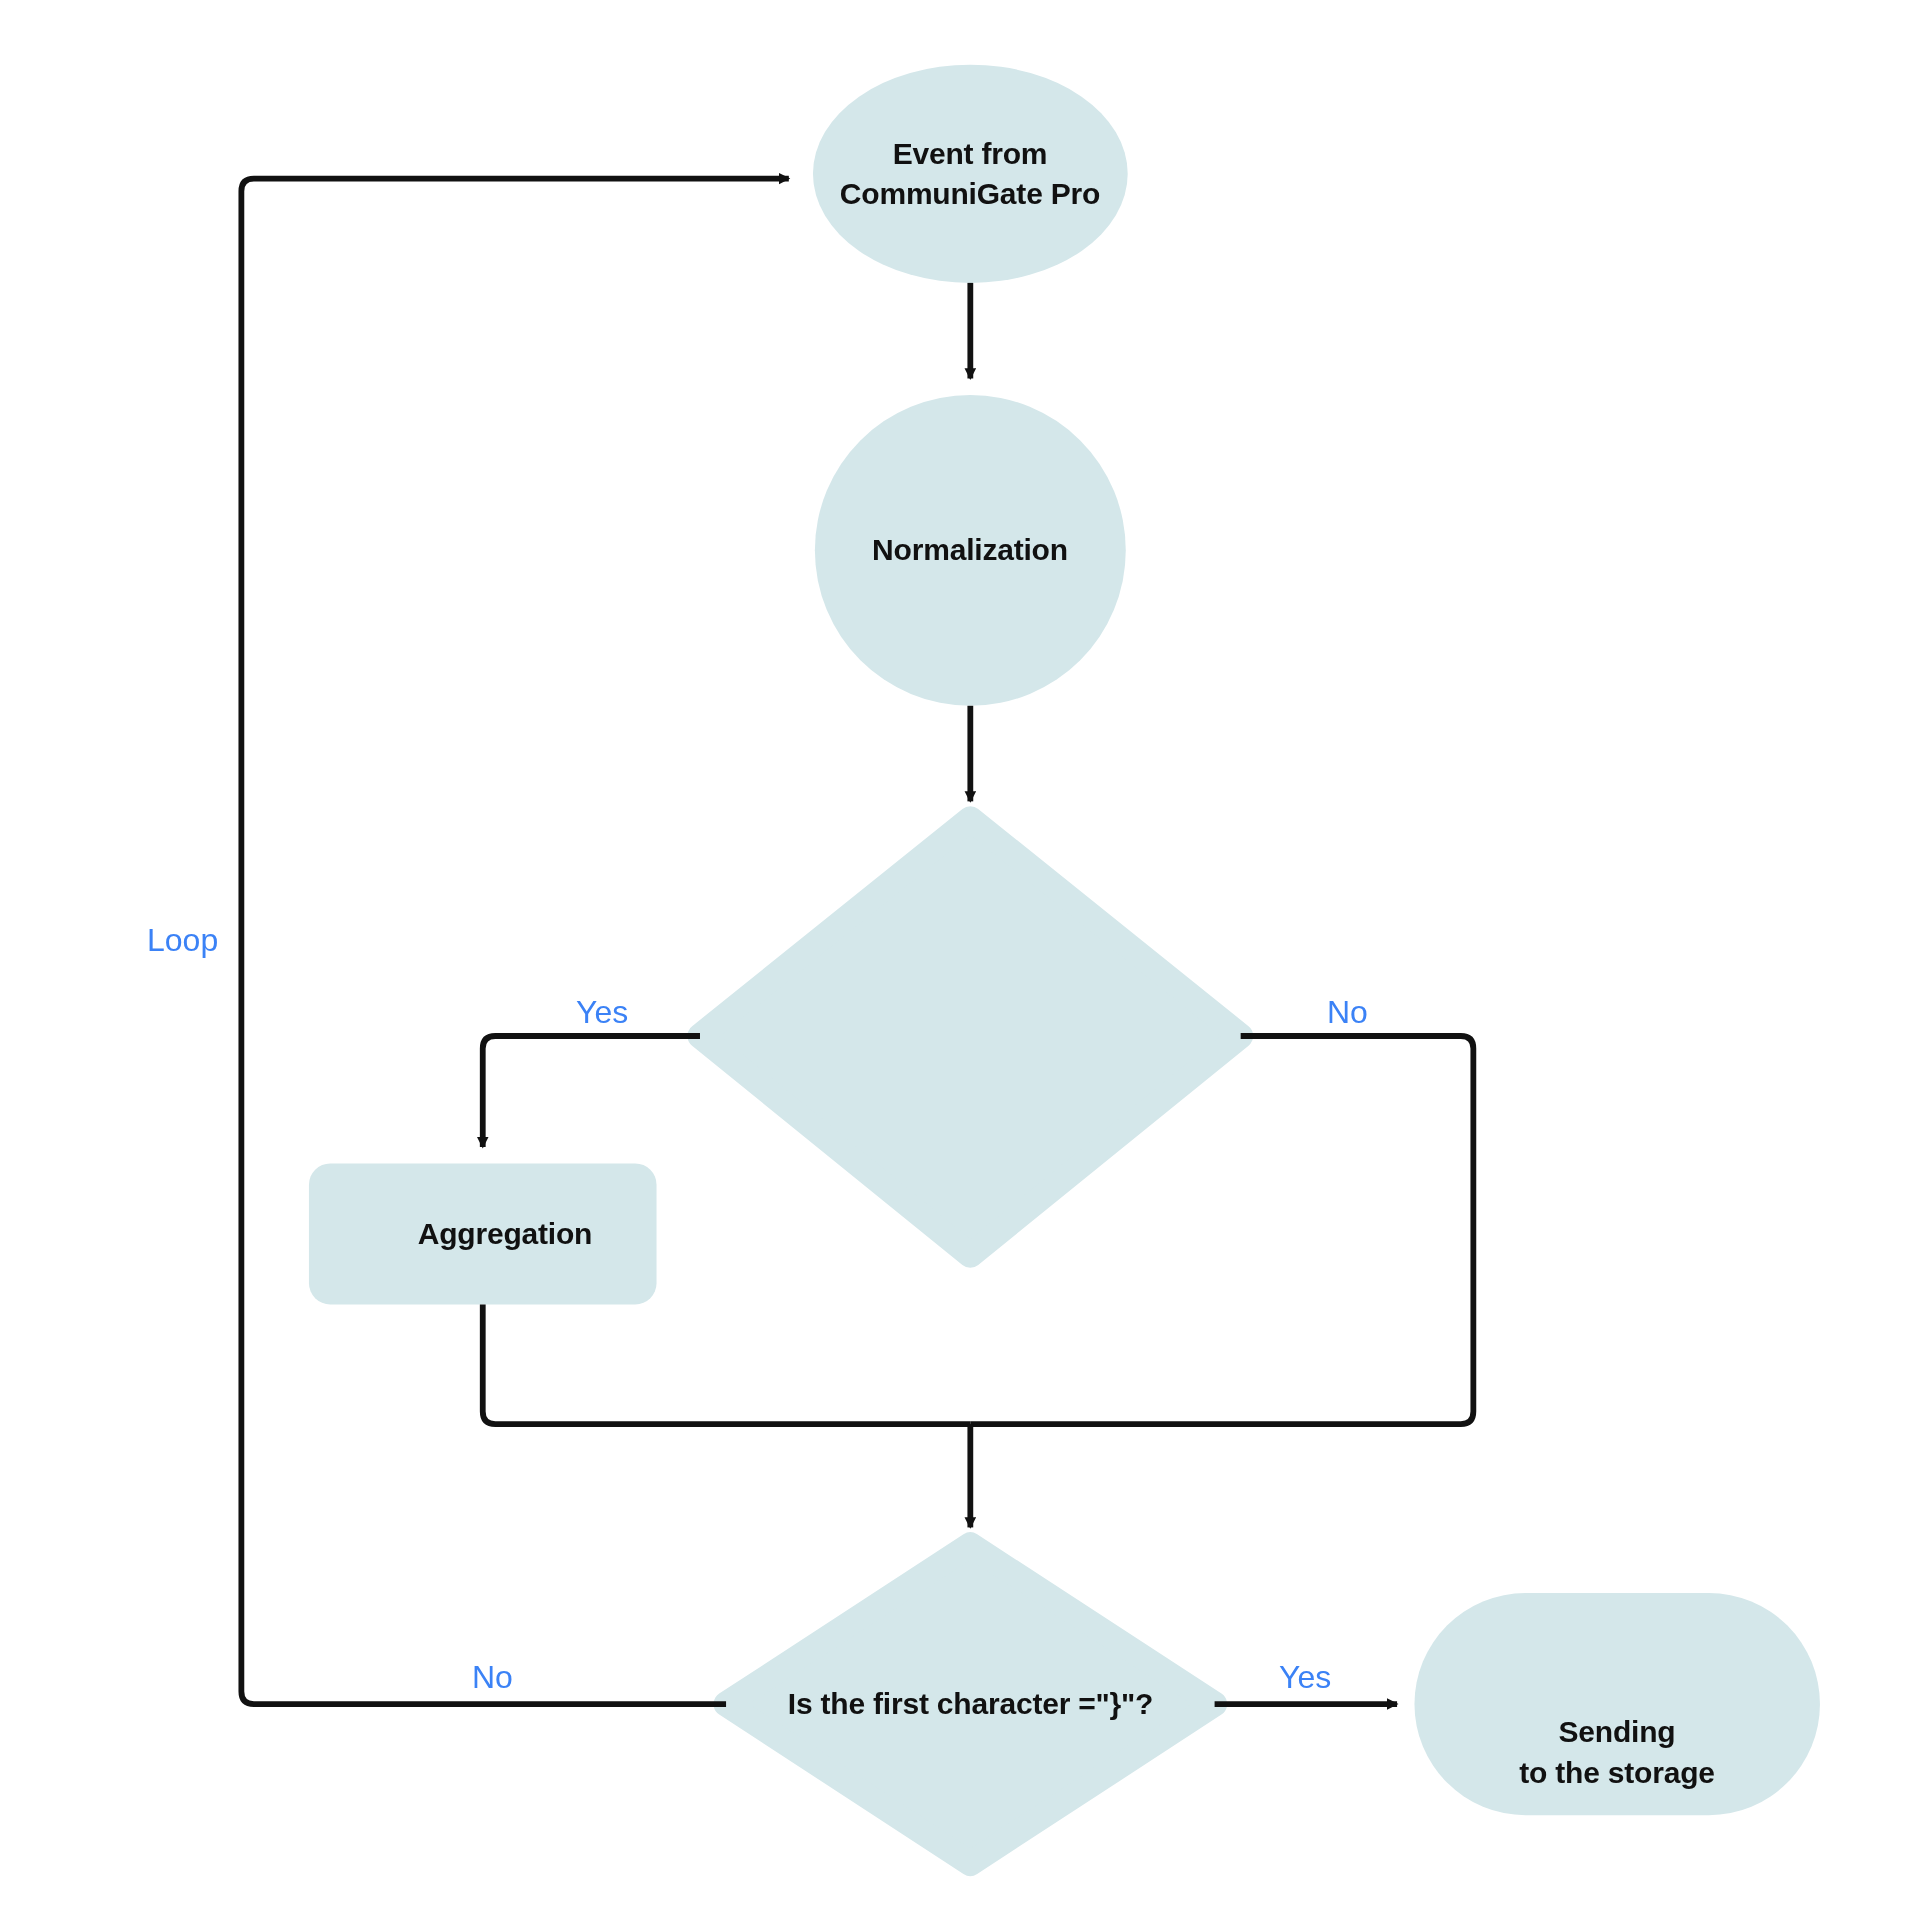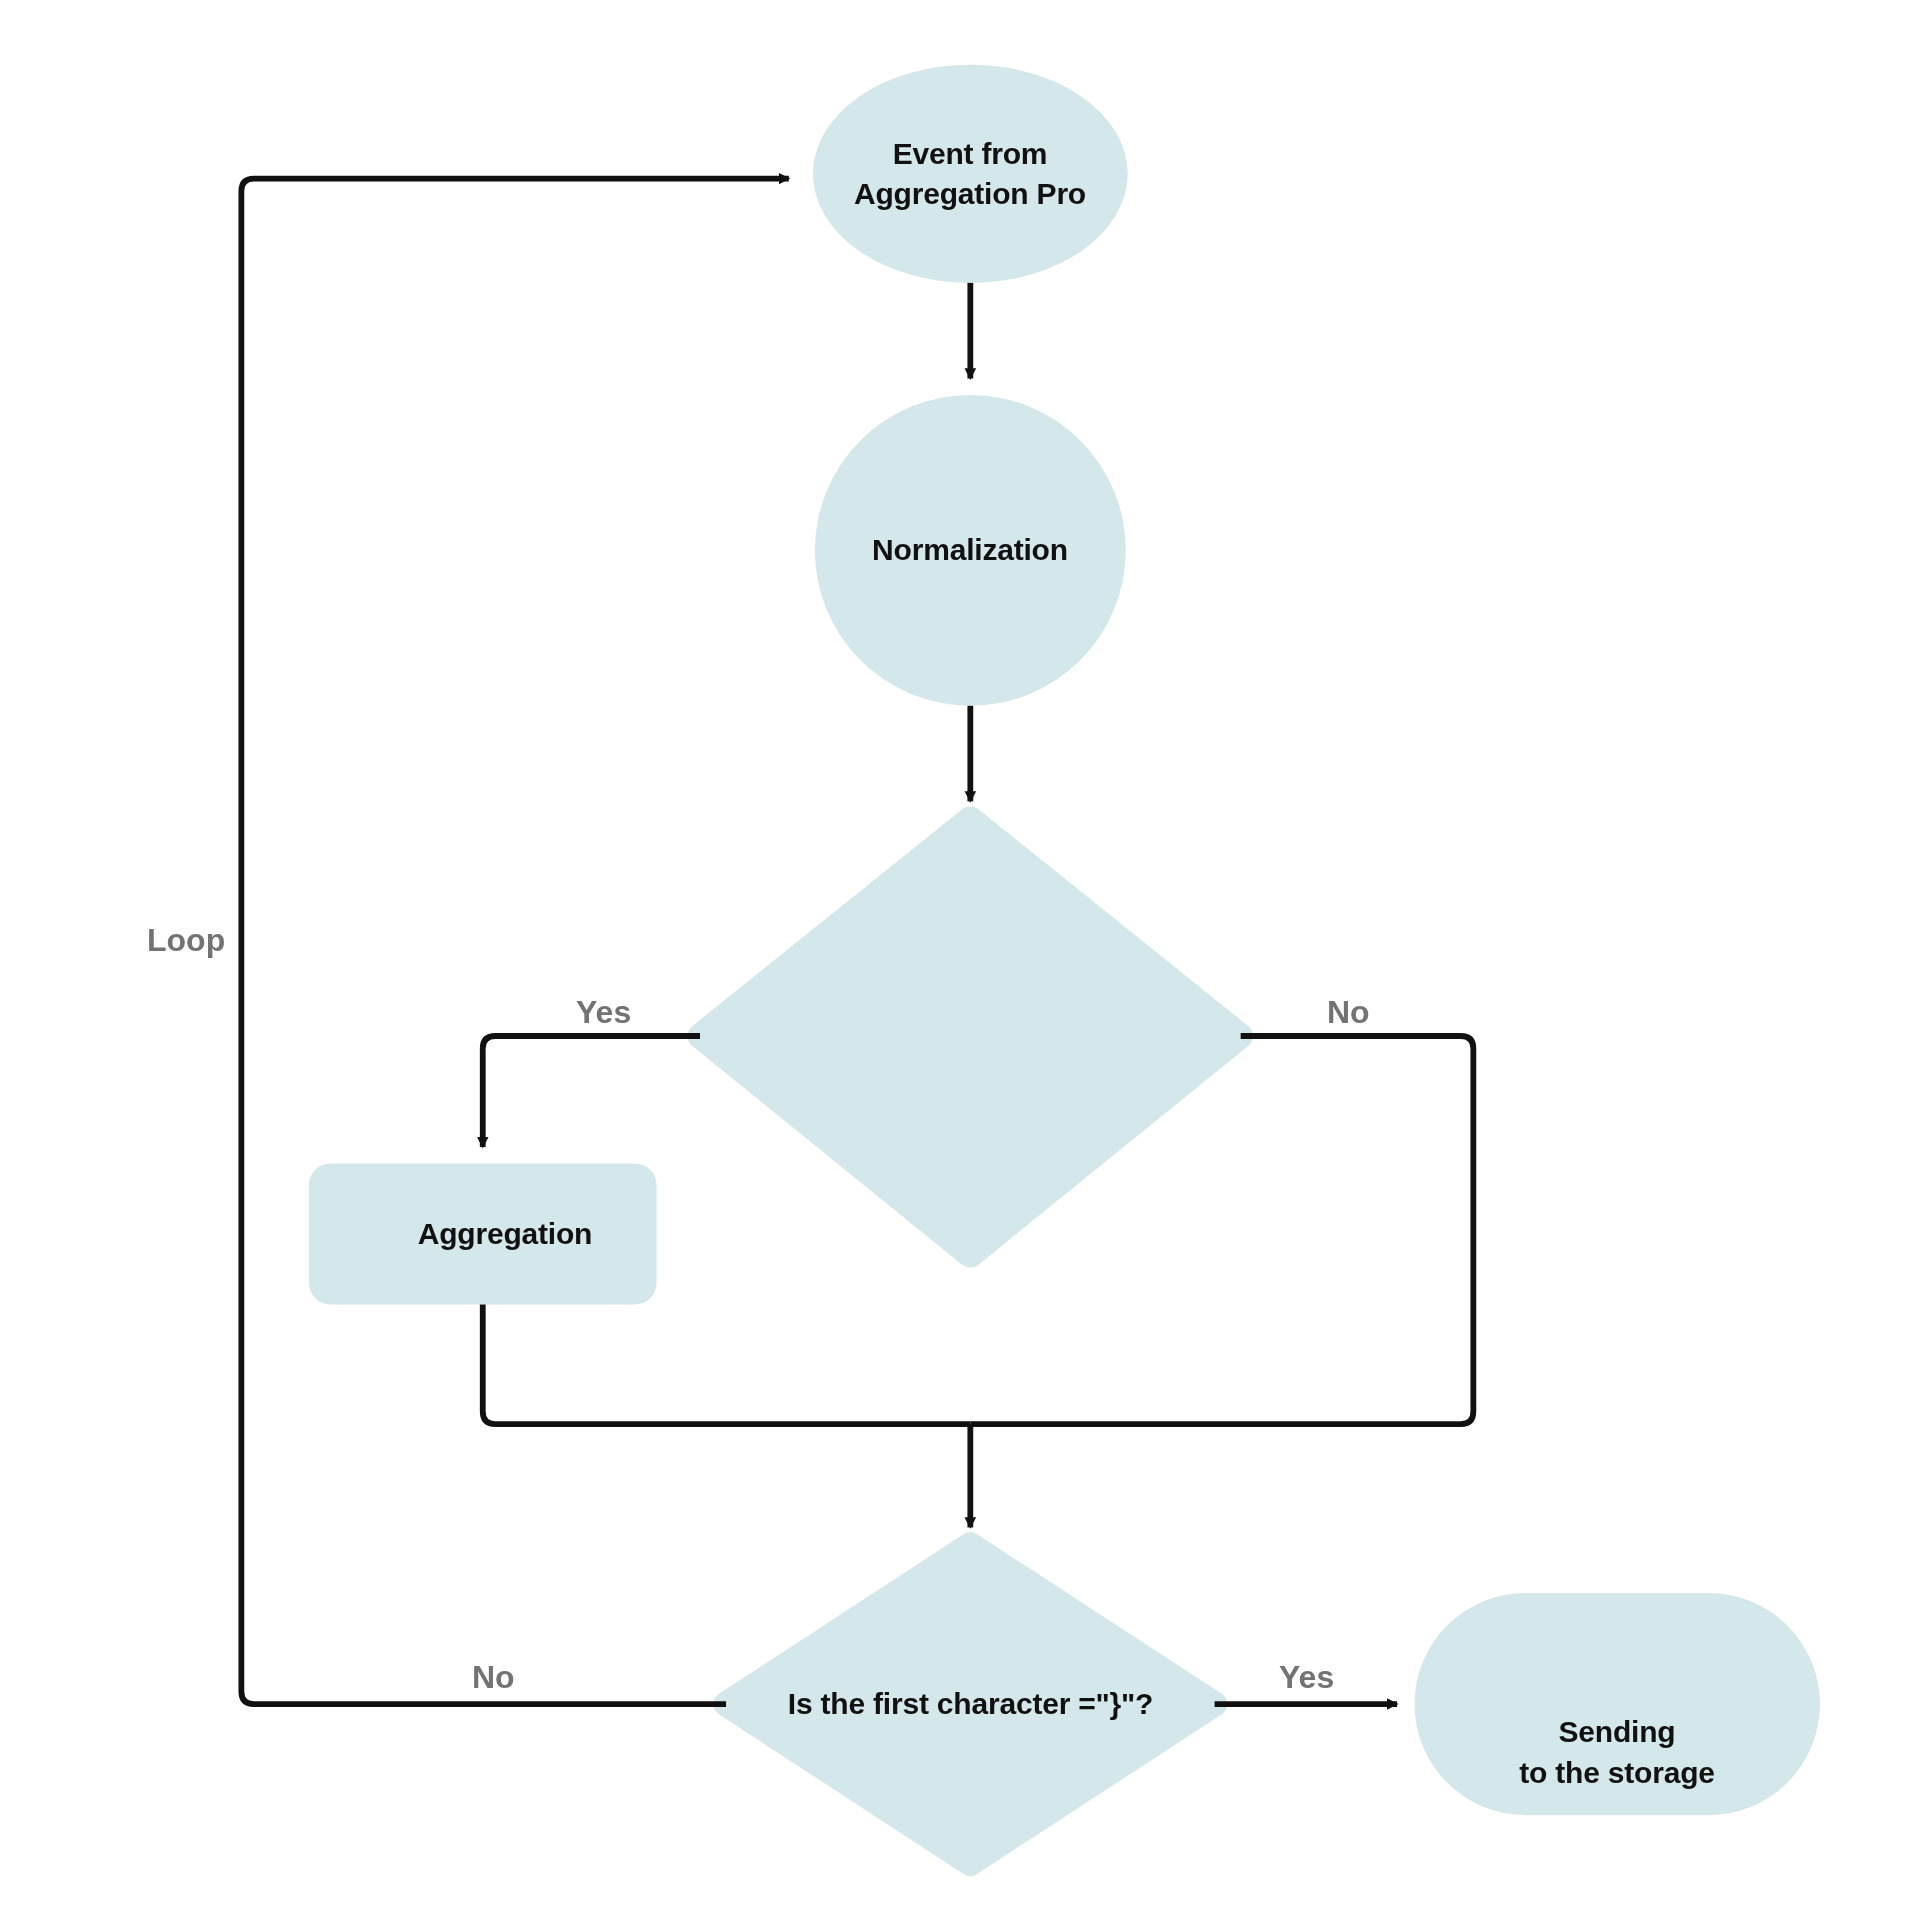--- a/index.html
+++ b/index.html
@@ -33,22 +33,22 @@
     font-weight: bold;
     color: #111111;
     pointer-events: none;
     line-height: 1.34;
     letter-spacing: -0.2px;
   }
   .node-label span { display: block; white-space: nowrap; }
   .edge-label {
     position: absolute;
     font-family: "Liberation Sans", sans-serif;
-    font-weight: 700;
-    color: #737373;
+    font-weight: 400;
+    color: #3b82f6;
     white-space: nowrap;
   }
   .gap-line { display: block; height: 0.55em; }
 </style>
 </head>
 <body>
 
 <div id="stage">
 
   <svg class="flow" viewBox="0 0 2000 2000">
@@ -82,21 +82,21 @@
 
     <path d="M 1005 1475 L 1005 1582" fill="none" stroke="#111111" stroke-width="6" marker-end="url(#arrow)"></path>
 
     <path d="M 1258 1765 L 1447 1765" fill="none" stroke="#111111" stroke-width="6" marker-end="url(#arrow)"></path>
 
     <path d="M 752 1765 L 263 1765 Q 250 1765 250 1752 L 250 198 Q 250 185 263 185 L 817 185" fill="none" stroke="#111111" stroke-width="6" stroke-linejoin="round" marker-end="url(#arrow)"></path>
   </svg>
 
   <div class="node-label" style="left:777px; top:97px; width:386px; height:154px; font-size:30px;justify-content:center;">
     <span>Event from</span>
-    <span>Aggregation Pro</span>
+    <span>CommuniGate Pro</span>
   </div>
 
   <div class="node-label" style="left:777px; top:521px; width:386px; height:58px; font-size:30px;">
     <span>Normalization</span>
   </div>
 
 
   <div class="node-label" style="left:309px; top:1205px; width:392px; height:58px; font-size:30px;">
     <span>Aggregation</span>
   </div>

